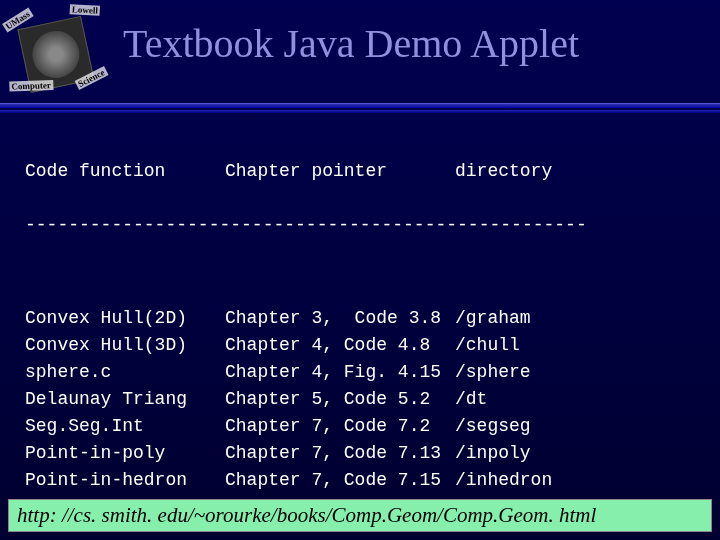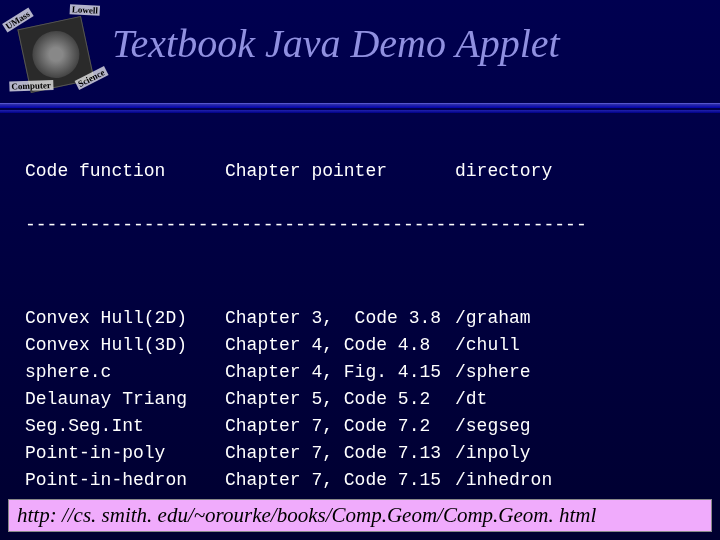--- a/index.html
+++ b/index.html
@@ -49,23 +49,22 @@
     padding: 0 2px;
   }
   .lt1 { top: -2px; left: 2px; transform: rotate(-20deg); }
   .lt2 { top: 2px; right: -5px; transform: rotate(15deg); }
   .lt3 { bottom: 10px; left: -5px; transform: rotate(10deg); }
   .lt4 { bottom: 5px; right: 2px; transform: rotate(-15deg); }
   .title {
     font-size: 40px;
     color: #9090e0;
     font-weight: normal;
-    margin: 15px 0 0 9px;
+    margin: 15px 0 0 20px;
     font-family: 'Times New Roman', serif;
-    font-style: italic;
   }
   .divider {
     margin: 8px 0 0 0;
   }
   .divider-line {
     height: 5px;
     background: linear-gradient(to bottom, #3333aa, #0000aa);
     border-top: 1px solid #5555cc;
   }
   .divider-line2 {
@@ -85,21 +84,21 @@
   .col1 { display: inline-block; width: 200px; }
   .col2 { display: inline-block; width: 230px; }
   .col3 { display: inline-block; }
   .dashes { color: #fff; letter-spacing: 0; }
   .spacer { height: 12px; }
   .footer {
     position: absolute;
     bottom: 8px;
     left: 8px;
     right: 8px;
-    background: #f0abfc;
+    background: #86efac;
     color: #000;
     font-family: 'Times New Roman', serif;
     font-style: italic;
     font-size: 21px;
     padding: 3px 8px;
     border: 1px solid #888;
   }
 </style>
 </head>
 <body>

